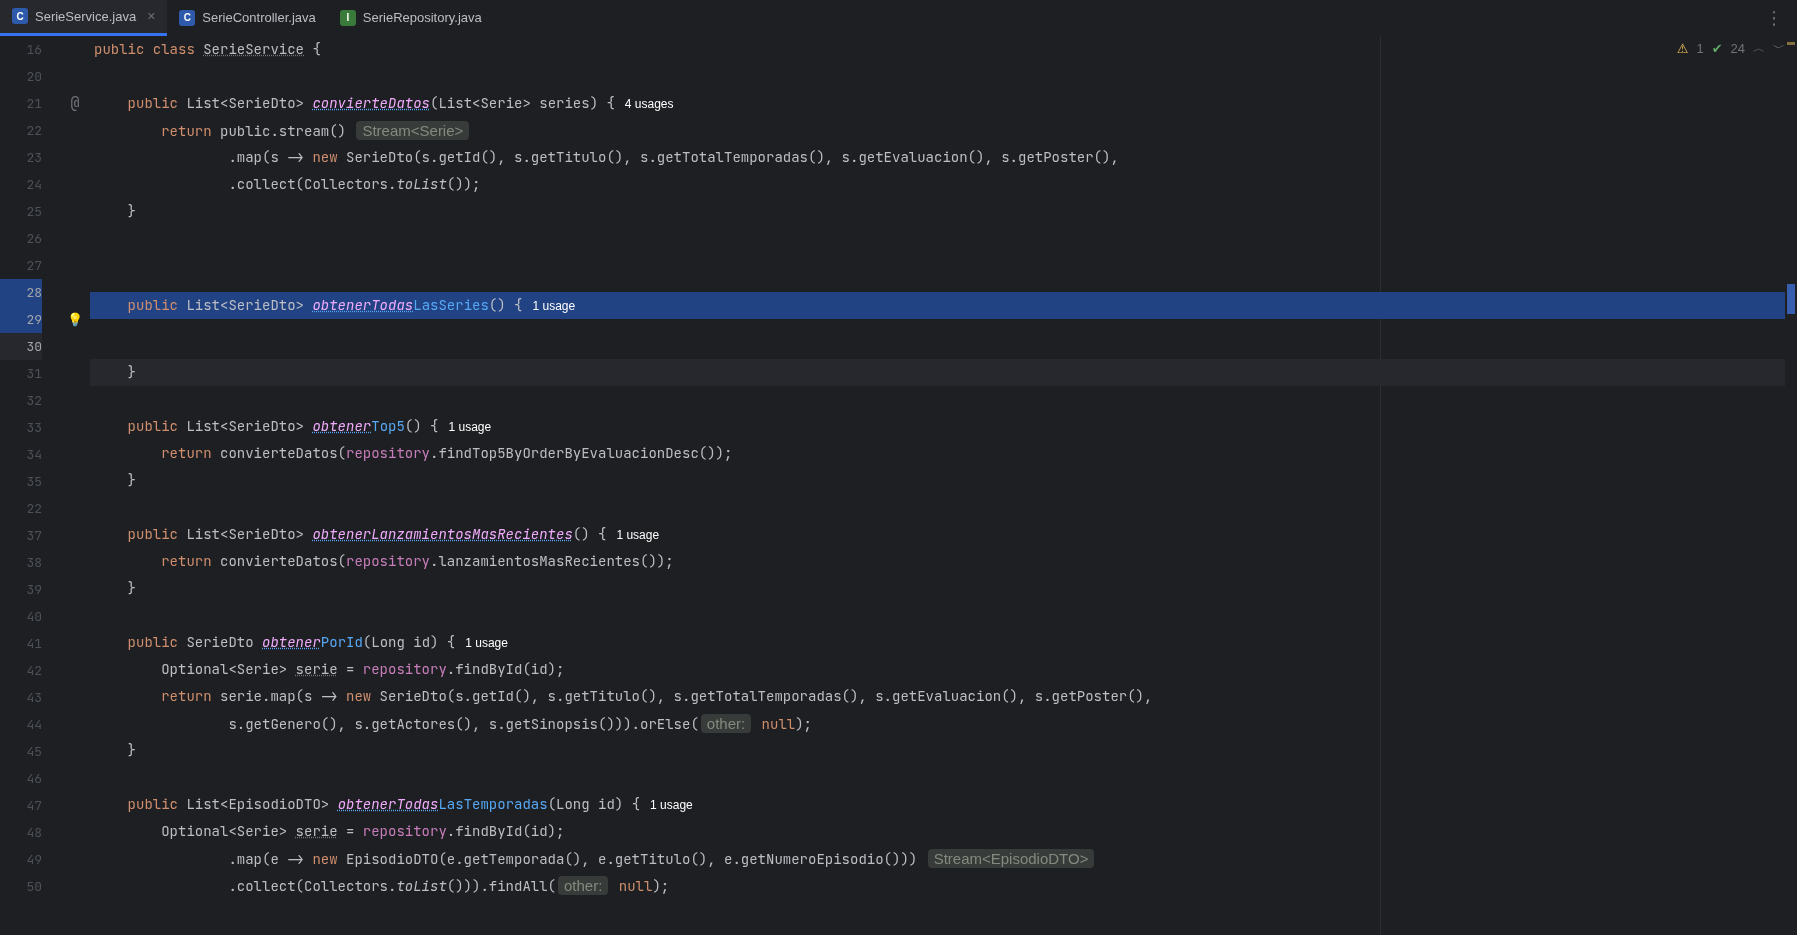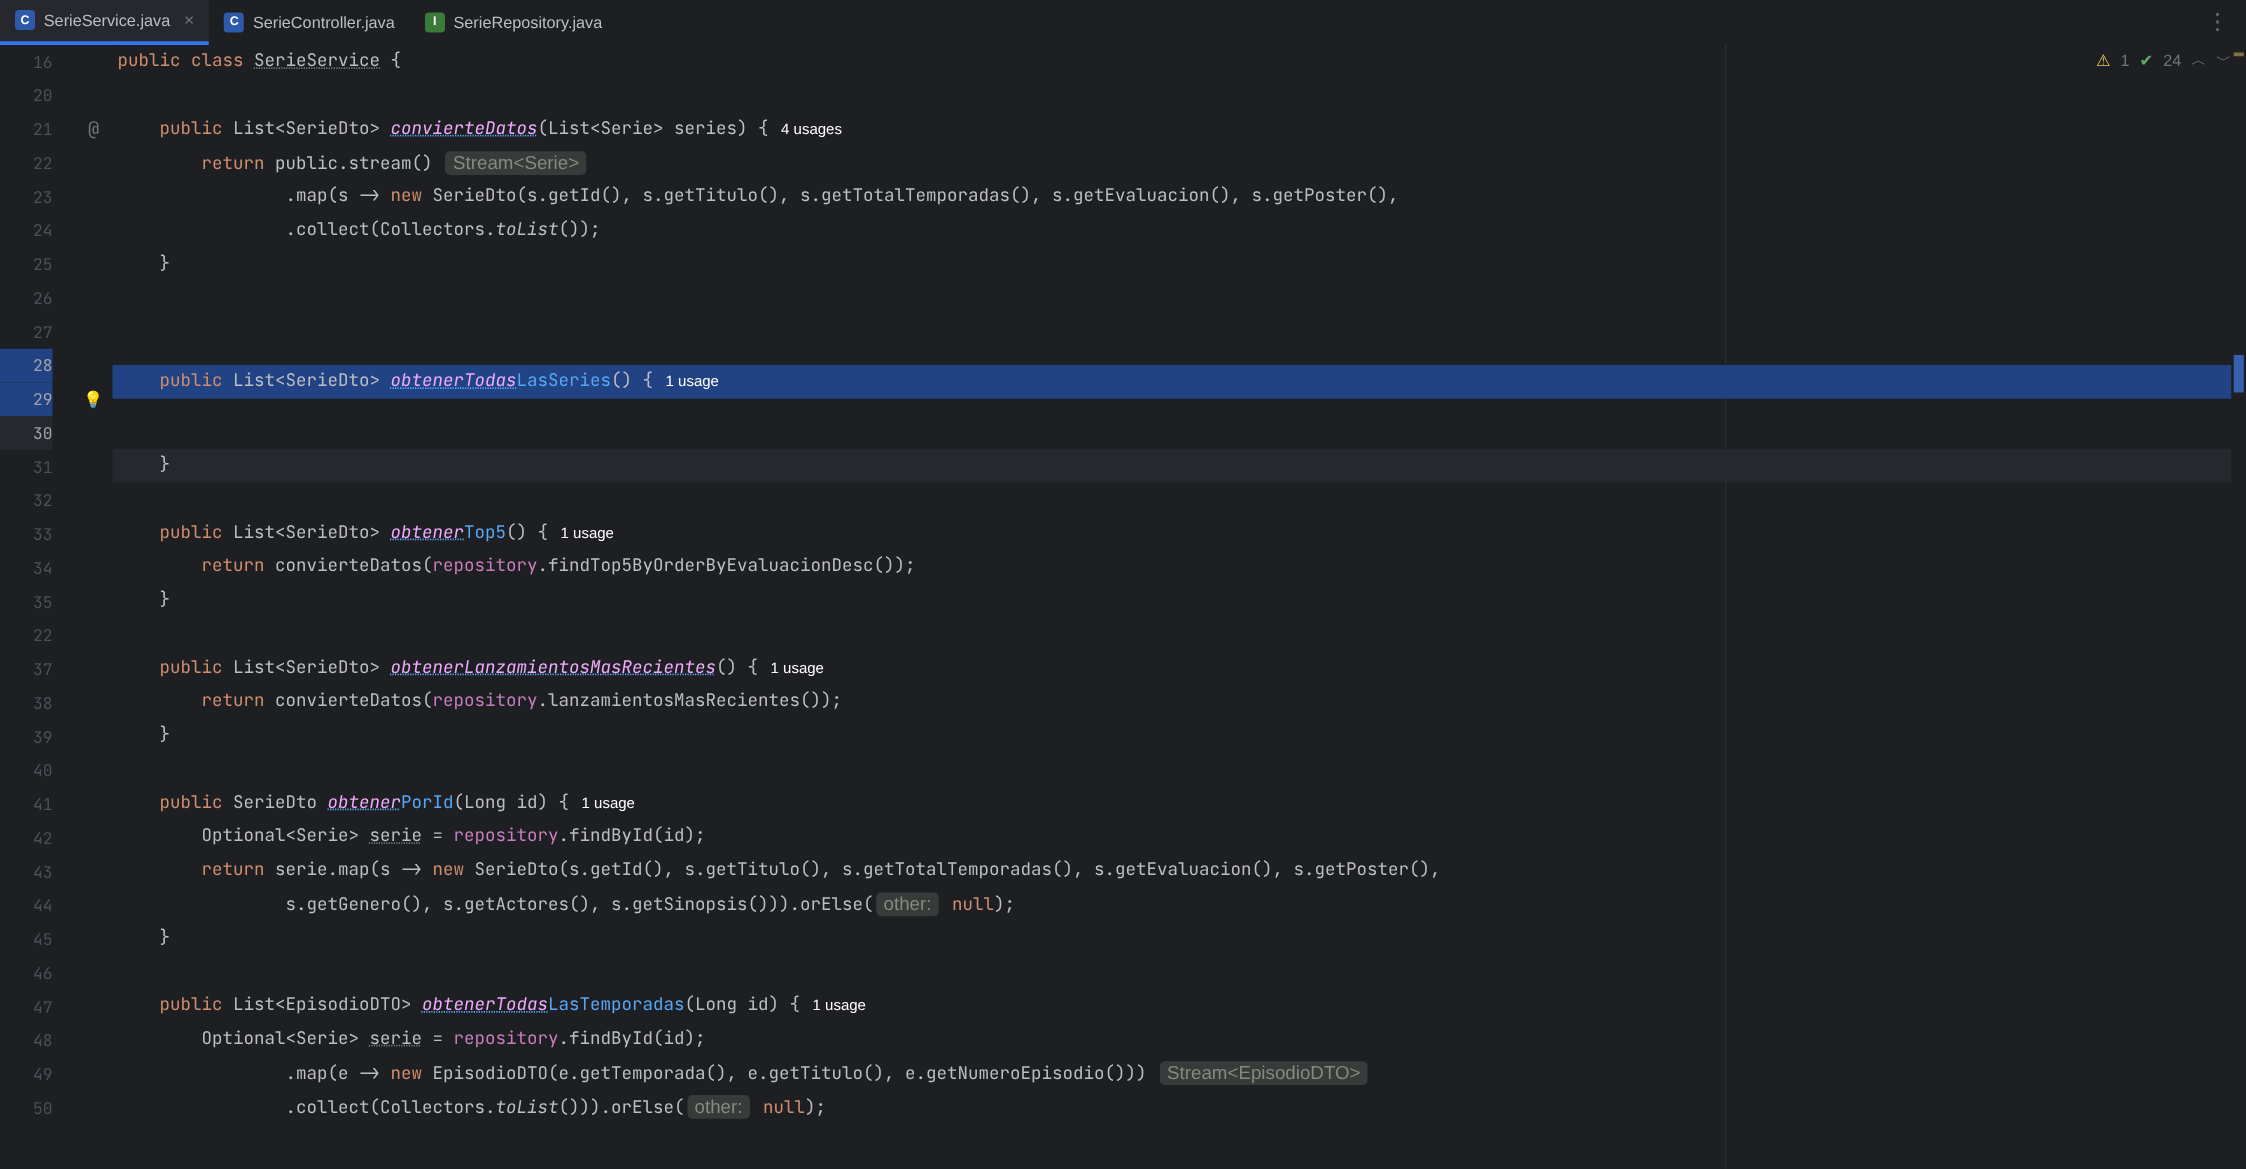--- a/index.html
+++ b/index.html
@@ -211,20 +211,20 @@
     <div class="line"></div>
     <div class="line"><span>    </span><span class="kw">public</span><span> SerieDto </span><span class="fn-ul">obtener</span><span class="fn">PorId</span><span>(Long id) {</span><span class="usages">1 usage</span></div>
     <div class="line"><span>        </span><span>Optional&lt;Serie&gt; </span><span class="id-ul">serie</span><span> = </span><span class="fld">repository</span><span>.findById(id);</span></div>
     <div class="line"><span>        </span><span class="kw">return</span><span> serie.map(s -&gt; </span><span class="kw">new</span><span> SerieDto(s.getId(), s.getTitulo(), s.getTotalTemporadas(), s.getEvaluacion(), s.getPoster(),</span></div>
     <div class="line"><span>                </span><span>s.getGenero(), s.getActores(), s.getSinopsis())).orElse(</span><span class="hint">other:</span><span> </span><span class="kw">null</span><span>);</span></div>
     <div class="line"><span>    </span><span>}</span></div>
     <div class="line"></div>
     <div class="line"><span>    </span><span class="kw">public</span><span> List&lt;EpisodioDTO&gt; </span><span class="fn-ul">obtenerTodas</span><span class="fn">LasTemporadas</span><span>(Long id) {</span><span class="usages">1 usage</span></div>
     <div class="line"><span>        </span><span>Optional&lt;Serie&gt; </span><span class="id-ul">serie</span><span> = </span><span class="fld">repository</span><span>.findById(id);</span></div>
     <div class="line"><span>                </span><span>.map(e -&gt; </span><span class="kw">new</span><span> EpisodioDTO(e.getTemporada(), e.getTitulo(), e.getNumeroEpisodio()))</span> <span class="hint">Stream&lt;EpisodioDTO&gt;</span></div>
-    <div class="line"><span>                </span><span>.collect(Collectors.</span><span class="static-i">toList</span><span>())).orElse(</span><span class="hint">other:</span><span> </span><span class="kw">null</span><span>);</span></div>
+    <div class="line"><span>                </span><span>.collect(Collectors.</span><span class="static-i">toList</span><span>())).findAll(</span><span class="hint">other:</span><span> </span><span class="kw">null</span><span>);</span></div>
 
     <div class="scrollbar">
       <div class="sb-mark w" style="top:6px"></div>
       <div class="sb-mark s" style="top:248px;height:30px"></div>
     </div>
   </div>
 </div>
 
 </body></html>

